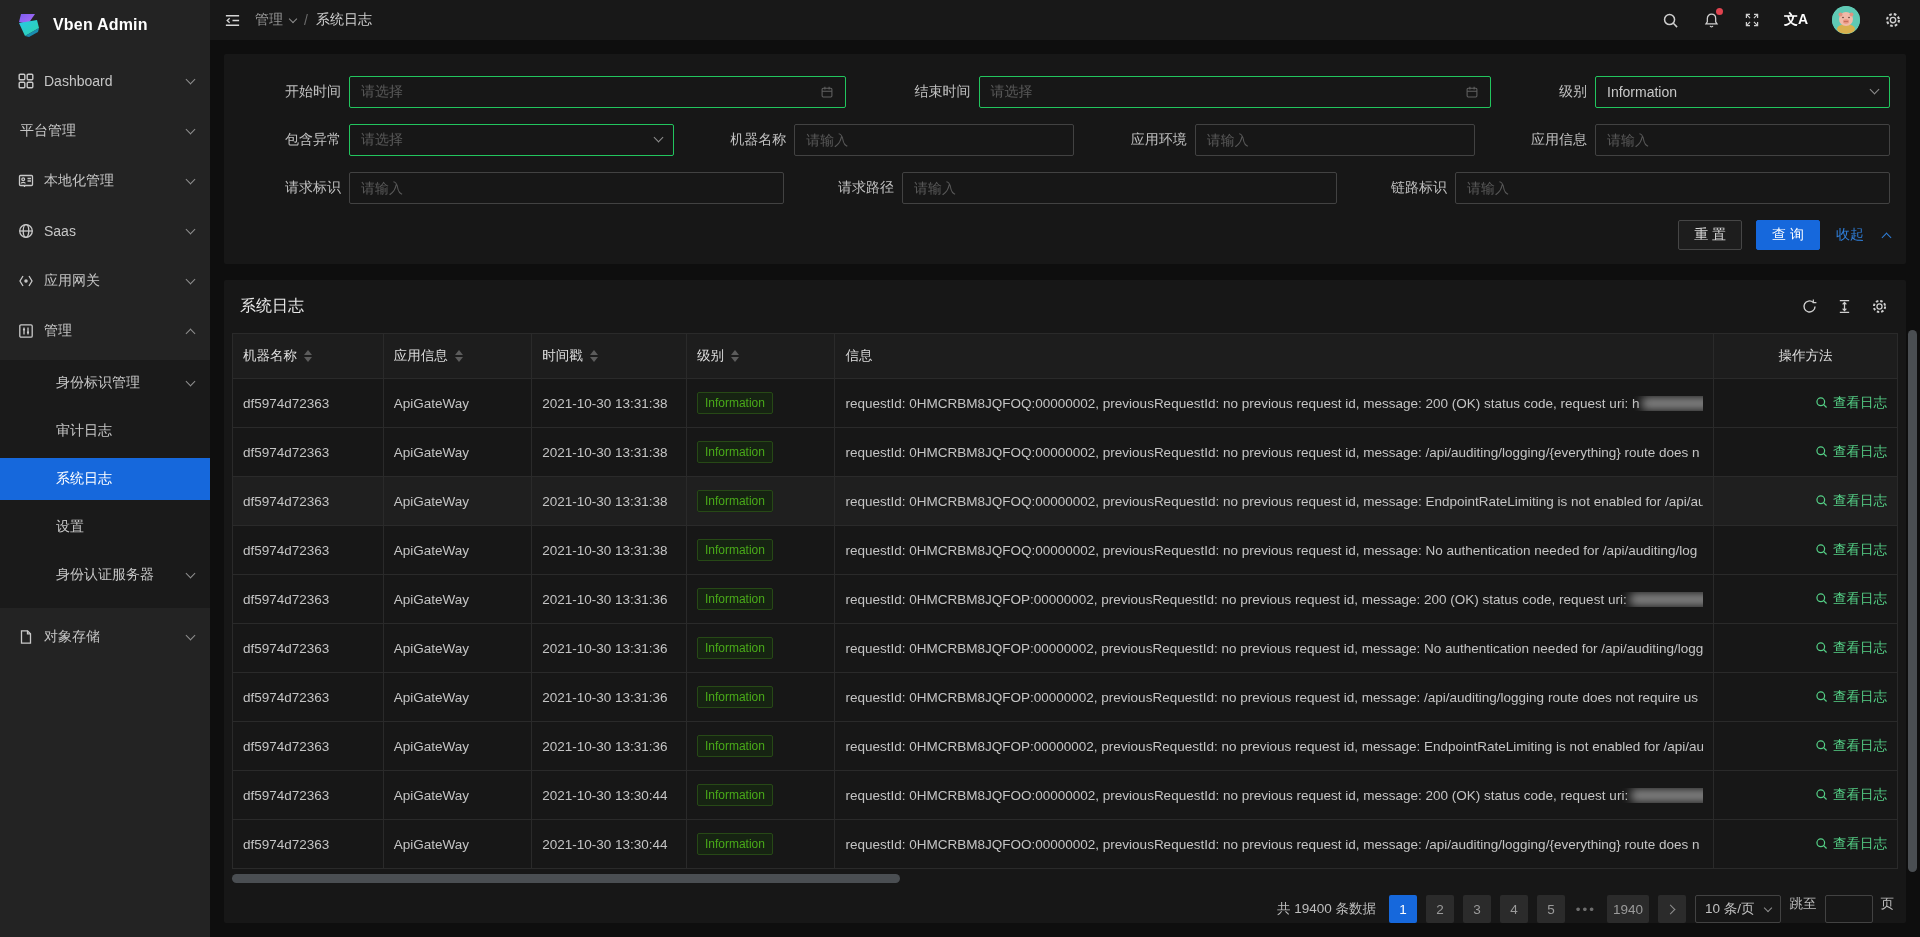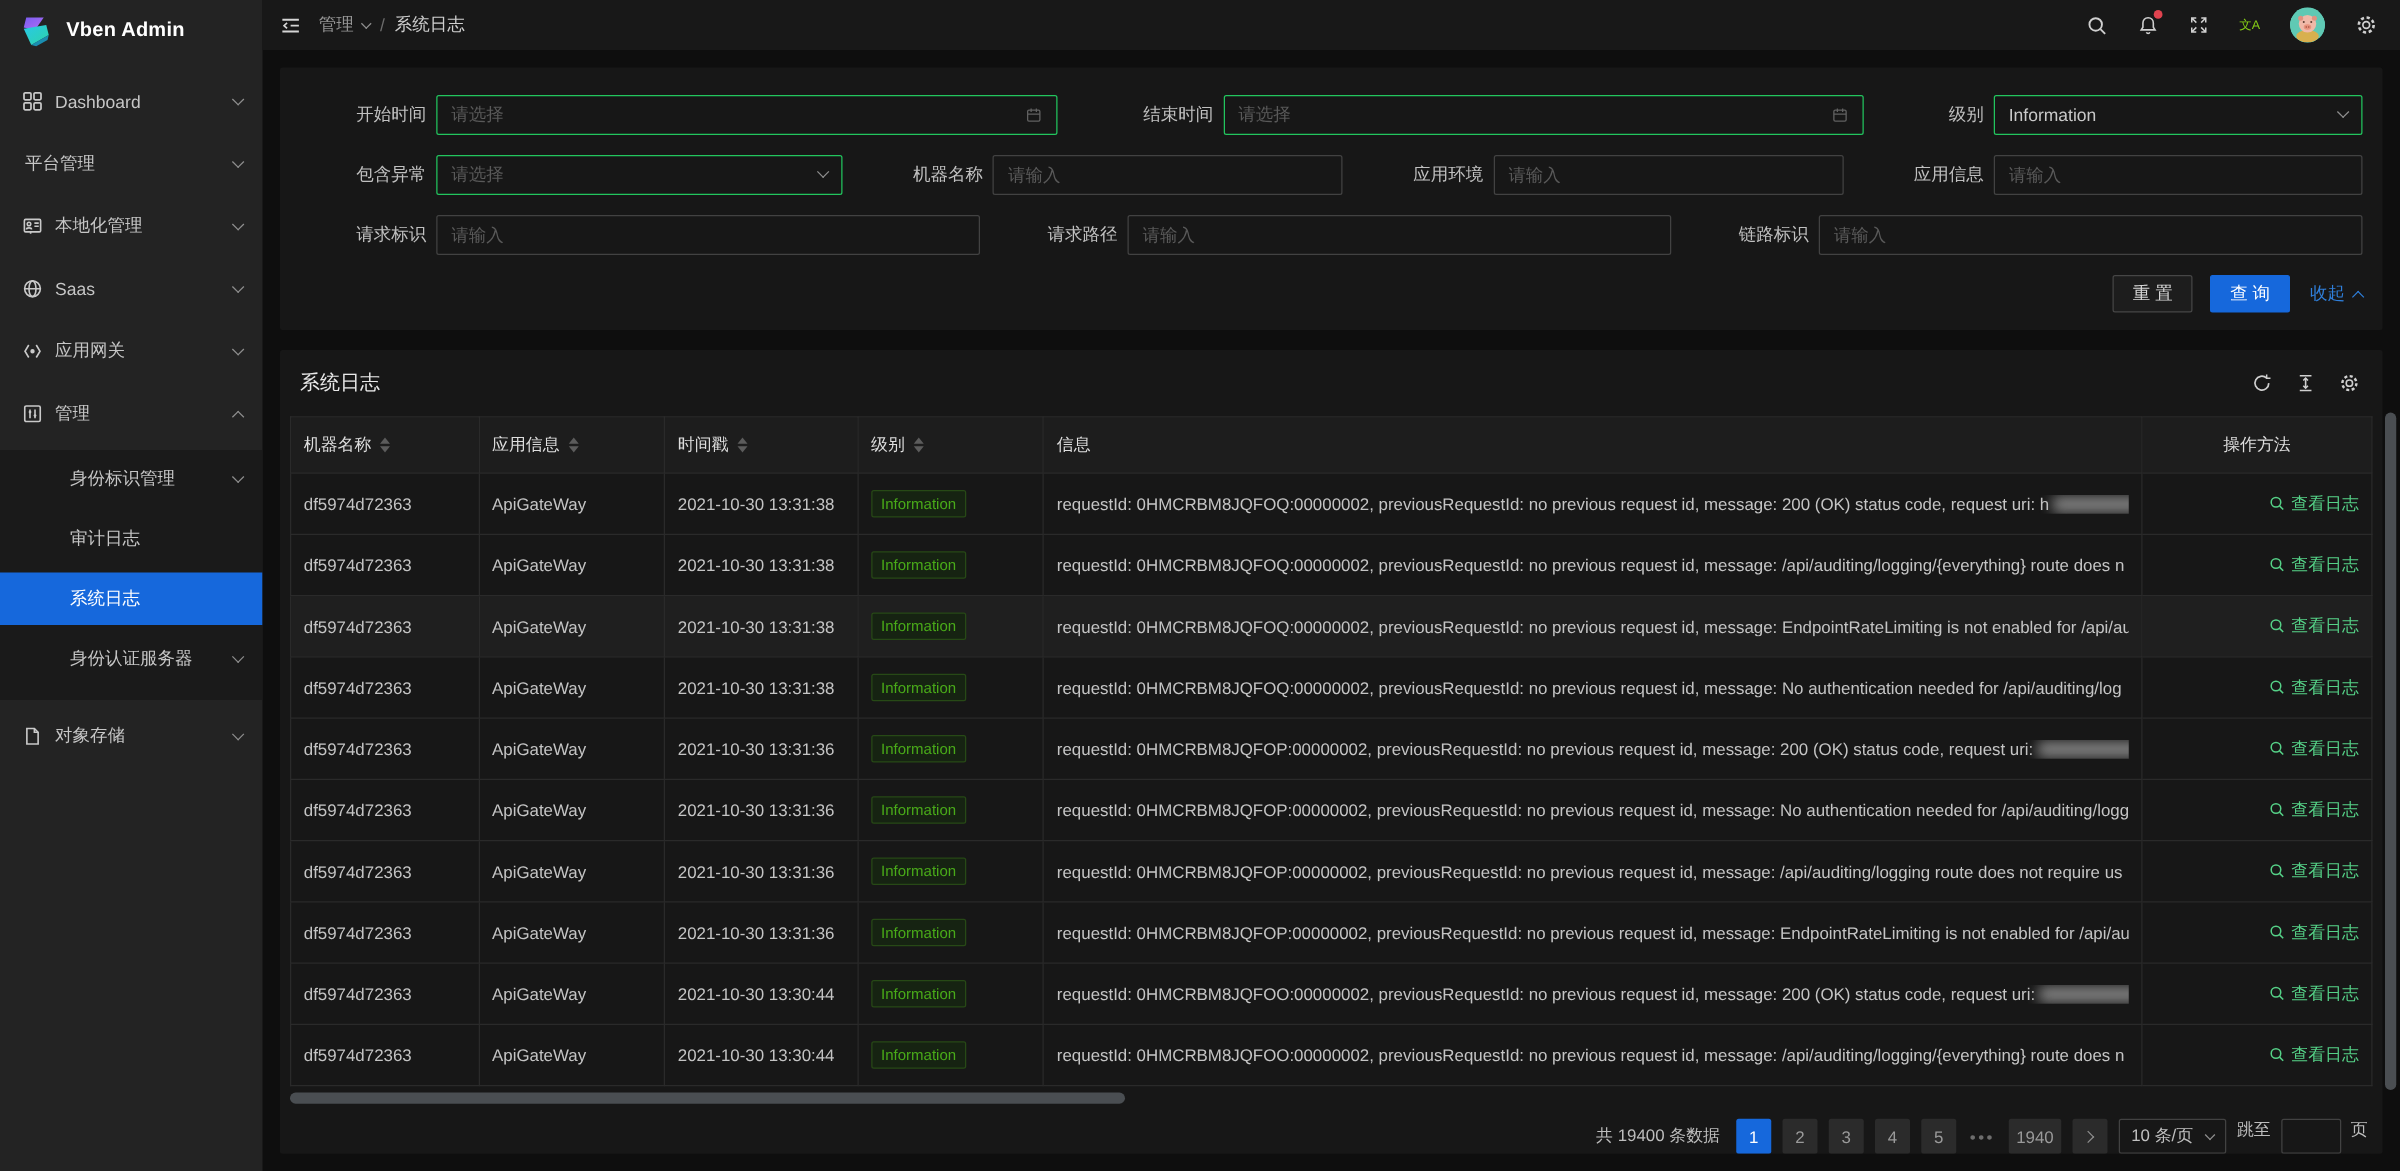--- a/index.html
+++ b/index.html
@@ -35,21 +35,21 @@
   .topbar { height:40px; background:#181818; display:flex; align-items:center; padding:0 18px 0 14px; }
   .fold { color:#d5d5d5; display:flex; margin-right:14px; cursor:pointer; }
   .breadcrumb { display:flex; align-items:center; gap:8px; }
   .crumb-root { color:#959595; display:flex; align-items:center; gap:7px; cursor:pointer; }
   .crumb-root .chev { margin-top:-2px; width:6px; height:6px; }
   .crumb-sep { color:#6b6b6b; }
   .crumb-current { color:#cfcfcf; }
   .topbar-right { margin-left:auto; display:flex; align-items:center; gap:24px; }
   .hicon { color:#cfcfcf; display:flex; position:relative; cursor:pointer; }
   .bell-dot { position:absolute; top:-4px; right:-3px; width:7px; height:7px; border-radius:50%; background:#e0434f; }
-  .translate { font-size:10px; color:#84cc16; }
+  .translate { font-size:14px; color:#ffffff;font-weight:bold; }
   .avatar { width:28px; height:28px; border-radius:50%; overflow:hidden; background:#5fc9b4; display:flex; cursor:pointer; }
 
   
   .content { flex:1; padding:14px; display:flex; flex-direction:column; gap:16px; overflow:hidden; }
   .card { background:#171717; border-radius:2px; }
 
   
   .filter-card { padding:22px 16px 14px 24px; }
   .f-row { display:flex; justify-content:space-between; margin-bottom:16px; }
   .field { display:flex; align-items:center; }
@@ -70,21 +70,21 @@
   .val { color:#c9c9c9; }
   .suffix { margin-left:auto; color:#616161; display:flex; padding-left:8px; }
   .suffix .chev { margin-top:-5px; }
   .fr1-f1 { width:598px; } .fr1-f2 { width:582px; } .fr1-f3 { width:337px; }
   .fr2-f1 { width:426px; } .fr2-f2 { width:350px; } .fr2-f3 { width:350px; } .fr2-f4 { width:365px; }
   .fr3-f1 { width:536px; } .fr3-f2 { width:505px; } .fr3-f3 { width:505px; }
   .actions-row { display:flex; justify-content:flex-end; align-items:center; gap:10px; margin-top:2px; }
   .btn { height:30px; padding:0 15px; border-radius:2px; font-size:14px; display:flex; align-items:center; cursor:pointer; }
   .btn-default { background:#1d1d1d; border:1px solid #464646; color:#d9d9d9; }
   .btn-primary { background:#1668dc; border:1px solid #1668dc; color:#ffffff; margin-left:4px; }
-  .collapse-link { color:#2f7fdb; display:flex; align-items:center; gap:7px; cursor:pointer; margin-left:6px; }
+  .collapse-link { color:#2f7fdb; display:flex; align-items:center; gap:19px; cursor:pointer; margin-left:6px; }
   .collapse-link .chev { border-color:#2f7fdb; }
 
   
   .table-card { flex:1; padding:8px; display:flex; flex-direction:column; overflow:hidden; }
   .table-head { display:flex; align-items:center; padding:8px 10px 16px 8px; }
   .table-title { font-size:16px; color:#e8e8e8; }
   .table-tools { margin-left:auto; display:flex; align-items:center; gap:18px; color:#cfcfcf; }
   .tool { display:flex; cursor:pointer; }
 
   table { width:100%; border-collapse:collapse; table-layout:fixed; font-size:13.5px; }
@@ -231,20 +231,23 @@
       <div class="submenu">
         <div class="submenu-item">
           <span class="mi-label">身份标识管理</span>
           <span class="chev"></span>
         </div>
         <div class="submenu-item">
           <span class="mi-label">审计日志</span>
         </div>
         <div class="submenu-item active">
           <span class="mi-label">系统日志</span>
+        </div>
+        <div class="submenu-item">
+          <span class="mi-label">设置</span>
         </div>
         <div class="submenu-item">
           <span class="mi-label">身份认证服务器</span>
           <span class="chev"></span>
         </div>
       </div>
 
       <div class="menu-item">
         <span class="mi-icon">
           <svg width="16" height="16" viewBox="0 0 16 16" fill="none" stroke="currentColor" stroke-width="1.3">

